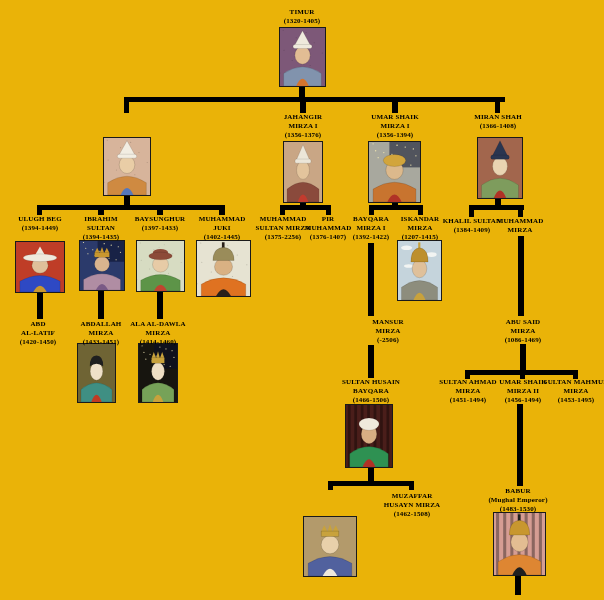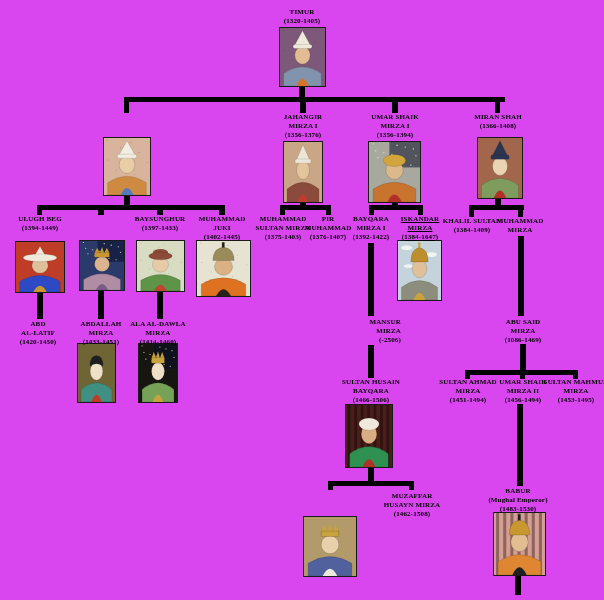--- a/index.html
+++ b/index.html
@@ -12,21 +12,21 @@
     position:absolute;transform:translateX(-50%);text-align:center;
     font-size:7px;font-weight:bold;line-height:1.25;color:#000;
     white-space:pre-line;letter-spacing:.15px;width:84px;
   }
   .portrait{position:absolute;border:1px solid #1a1a1a;box-sizing:border-box;background:#ccc;}
   .portrait svg{display:block;width:100%;height:100%;}
 </style>
 </head>
 <body>
 
-<div id="canvas" style="background: #d946ef;">
+<div id="canvas" style="background: #eab308;">
     <div class="edge" style="left: 299px; top: 85px; width: 6px; height: 13px; background: rgb(0, 0, 0);"></div>
     <div class="edge" style="left: 124px; top: 97px; width: 381px; height: 5px; background: rgb(0, 0, 0);"></div>
     <div class="edge" style="left: 124px; top: 97px; width: 5px; height: 16px; background: rgb(0, 0, 0);"></div>
     <div class="edge" style="left: 300px; top: 97px; width: 6px; height: 16px; background: rgb(0, 0, 0);"></div>
     <div class="edge" style="left: 392px; top: 97px; width: 6px; height: 16px; background: rgb(0, 0, 0);"></div>
     <div class="edge" style="left: 495px; top: 97px; width: 5px; height: 16px; background: rgb(0, 0, 0);"></div>
     <div class="edge" style="left: 124px; top: 194px; width: 6px; height: 12px; background: rgb(0, 0, 0);"></div>
     <div class="edge" style="left: 37px; top: 205px; width: 188px; height: 5px; background: rgb(0, 0, 0);"></div>
     <div class="edge" style="left: 37px; top: 205px; width: 5px; height: 10px; background: rgb(0, 0, 0);"></div>
     <div class="edge" style="left: 98px; top: 205px; width: 6px; height: 10px; background: rgb(0, 0, 0);"></div>
@@ -197,20 +197,23 @@
         <circle cx="55" cy="7" r="1.4" fill="#e8dfae"></circle>
         <circle cx="92" cy="30" r="1.4" fill="#e8dfae"></circle>
         <circle cx="39" cy="53" r="1.4" fill="#e8dfae"></circle>
         <path d="M8,130 L8,102 Q50,72 92,102 L92,130 Z" fill="#b08da3" stroke="rgba(0,0,0,.25)" stroke-width="1"></path>
         <path d="M36,130 Q50,98 64,130 Z" fill="#7a5a86"></path>
         <ellipse cx="50" cy="61" rx="17" ry="20" fill="#d9b48e" stroke="rgba(0,0,0,.3)" stroke-width="1"></ellipse>
         <path d="M33,32 L39,18 L45,32 L50,16 L55,32 L61,18 L67,32 Z" fill="#c8972f"></path>
         <rect x="33" y="31" width="34" height="12" fill="#c8972f" stroke="rgba(0,0,0,.3)"></rect>
       </svg>
     </div>
+    <div class="node-label" style="left: 101px; top: 215px;"><span>IBRAHIM
+SULTAN</span>
+<span>(1394-1435)</span></div>
     <div class="portrait" style="left: 136px; top: 240px; width: 49px; height: 52px;">
       <svg viewBox="0 0 100 130" preserveAspectRatio="none" xmlns="http://www.w3.org/2000/svg">
         <rect width="100" height="130" fill="#d7dcc2"></rect>
         <circle cx="7" cy="5" r="1.2" fill="rgba(0,0,0,.18)"></circle>
         <circle cx="36" cy="22" r="1.2" fill="rgba(0,0,0,.18)"></circle>
         <circle cx="65" cy="39" r="1.2" fill="rgba(0,0,0,.18)"></circle>
         <circle cx="94" cy="56" r="1.2" fill="rgba(0,0,0,.18)"></circle>
         <circle cx="27" cy="73" r="1.2" fill="rgba(0,0,0,.18)"></circle>
         <circle cx="56" cy="90" r="1.2" fill="rgba(0,0,0,.18)"></circle>
         <circle cx="85" cy="107" r="1.2" fill="rgba(0,0,0,.18)"></circle>
@@ -256,43 +259,43 @@
         <ellipse cx="50" cy="61" rx="17" ry="20" fill="#d9b183" stroke="rgba(0,0,0,.3)" stroke-width="1"></ellipse>
         <rect x="47" y="3" width="5" height="16" fill="#2a211a"></rect>
         <path d="M30,46 Q30,17 50,15 Q70,17 70,46 Z" fill="#9a8c5a" stroke="rgba(0,0,0,.3)"></path>
       </svg>
     </div>
     <div class="node-label" style="left: 222px; top: 215px;"><span>MUHAMMAD
 JUKI</span>
 <span>(1402-1445)</span></div>
     <div class="node-label" style="left: 283px; top: 215px;"><span>MUHAMMAD
 SULTAN MIRZA</span>
-<span>(1375-1403)</span></div>
+<span>(1375-2256)</span></div>
     <div class="node-label" style="left: 328px; top: 215px;"><span>PIR
 MUHAMMAD</span>
 <span>(1376-1407)</span></div>
     <div class="node-label" style="left: 371px; top: 215px;"><span>BAYQARA
 MIRZA I</span>
 <span>(1392-1422)</span></div>
     <div class="portrait" style="left: 397px; top: 240px; width: 45px; height: 61px;">
       <svg viewBox="0 0 100 130" preserveAspectRatio="none" xmlns="http://www.w3.org/2000/svg">
         <rect width="100" height="130" fill="#c5d4dc"></rect>
         <ellipse cx="20" cy="15" rx="13" ry="5" fill="#f2f4f2"></ellipse>
         <ellipse cx="78" cy="30" rx="12" ry="5" fill="#f2f4f2"></ellipse>
         <ellipse cx="25" cy="55" rx="11" ry="4" fill="#f2f4f2"></ellipse>
         <path d="M8,130 L8,102 Q50,72 92,102 L92,130 Z" fill="#8d8d7d" stroke="rgba(0,0,0,.25)" stroke-width="1"></path>
         <path d="M36,130 Q50,98 64,130 Z" fill="#c8a23c"></path>
         <ellipse cx="50" cy="61" rx="17" ry="20" fill="#dfc09a" stroke="rgba(0,0,0,.3)" stroke-width="1"></ellipse>
         <rect x="47" y="3" width="5" height="16" fill="#c8a23c"></rect>
         <path d="M30,46 Q30,17 50,15 Q70,17 70,46 Z" fill="#bd8f2c" stroke="rgba(0,0,0,.3)"></path>
       </svg>
     </div>
-    <div class="node-label" style="left: 420px; top: 215px; text-decoration: underline;"><span>ISKANDAR
-MIRZA</span>
-<span>(1384-1647)</span></div>
+    <div class="node-label" style="left: 420px; top: 215px;"><span>ISKANDAR
+MIRZA</span>
+<span>(1207-1415)</span></div>
     <div class="node-label" style="left: 472px; top: 217px;"><span>KHALIL SULTAN</span>
 <span>(1384-1409)</span></div>
     <div class="node-label" style="left: 520px; top: 217px;"><span>MUHAMMAD
 MIRZA</span></div>
     <div class="node-label" style="left: 38px; top: 320px;"><span>ABD
 AL-LATIF</span>
 <span>(1420-1450)</span></div>
     <div class="portrait" style="left: 77px; top: 343px; width: 39px; height: 60px;">
       <svg viewBox="0 0 100 130" preserveAspectRatio="none" xmlns="http://www.w3.org/2000/svg">
         <rect width="100" height="130" fill="#6f6434"></rect>
@@ -326,21 +329,21 @@
         <path d="M8,130 L8,102 Q50,72 92,102 L92,130 Z" fill="#76a258" stroke="rgba(0,0,0,.25)" stroke-width="1"></path>
         <path d="M36,130 Q50,98 64,130 Z" fill="#c8a23c"></path>
         <ellipse cx="50" cy="61" rx="17" ry="20" fill="#efdfc4" stroke="rgba(0,0,0,.3)" stroke-width="1"></ellipse>
         <path d="M33,32 L39,18 L45,32 L50,16 L55,32 L61,18 L67,32 Z" fill="#c8a23c"></path>
         <rect x="33" y="31" width="34" height="12" fill="#c8a23c" stroke="rgba(0,0,0,.3)"></rect>
       </svg>
     </div>
     <div class="node-label" style="left: 158px; top: 320px;"><span>ALA AL-DAWLA
 MIRZA</span>
 <span>(1414-1460)</span></div>
-    <div class="node-label" style="left: 359px; top: 318px; text-align: right;"><span>MANSUR
+    <div class="node-label" style="left: 388px; top: 318px;"><span>MANSUR
 MIRZA</span>
 <span>(-2506)</span></div>
     <div class="node-label" style="left: 523px; top: 318px;"><span>ABU SAID
 MIRZA</span>
 <span>(1086-1469)</span></div>
     <div class="portrait" style="left: 345px; top: 404px; width: 48px; height: 64px;">
       <svg viewBox="0 0 100 130" preserveAspectRatio="none" xmlns="http://www.w3.org/2000/svg">
         <rect width="100" height="130" fill="#4a1e1a"></rect>
         <rect x="4" width="6" height="130" fill="rgba(0,0,0,.35)"></rect>
         <rect x="18" width="6" height="130" fill="rgba(0,0,0,.35)"></rect>

